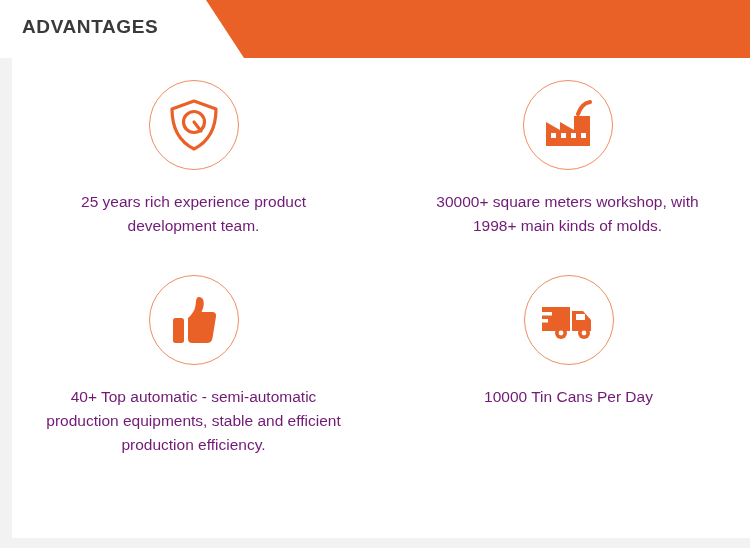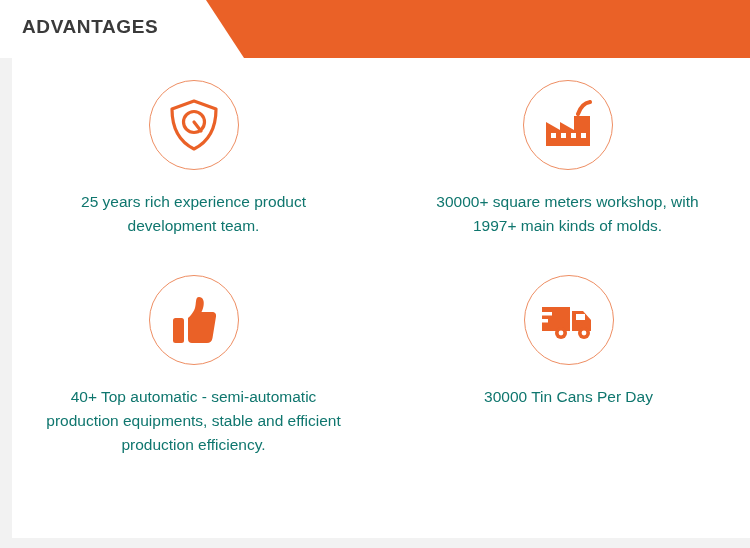--- a/index.html
+++ b/index.html
@@ -101,21 +101,21 @@
     align-items: center;
     justify-content: center;
     box-sizing: border-box;
   }
   .cell-text {
     margin-top: 20px;
     width: 300px;
     text-align: center;
     font-size: 15.5px;
     line-height: 1.55;
-    color: #0f766e;
+    color: #701a75;
   }
   .cell.c1 .icon-circle { margin-left: -6px; }
   .cell.c3 .icon-circle { margin-left: -6px; }
   .cell.c2 .icon-circle { margin-left: 4px; }
   .cell.c4 .icon-circle { margin-left: 6px; }
   .cell.c1 .cell-text { margin-left: -6px; }
   .cell.c3 .cell-text { margin-left: -6px; }
   .cell.c2 .cell-text { margin-left: 4px; }
   .cell.c4 .cell-text { margin-left: 6px; }
   svg { display: block; }
@@ -152,21 +152,21 @@
         <div class="icon-circle">
           <svg width="56" height="50" viewBox="0 0 56 50">
             <path d="M6 46 L6 22 L20 30 L20 22 L34 30 L34 16 L50 16 L50 46 Z" fill="#ea6127"></path>
             <rect x="11" y="33" width="5" height="5" fill="#ffffff"></rect>
             <rect x="21" y="33" width="5" height="5" fill="#ffffff"></rect>
             <rect x="31" y="33" width="5" height="5" fill="#ffffff"></rect>
             <rect x="41" y="33" width="5" height="5" fill="#ffffff"></rect>
             <path d="M38 14 C40 8 44 3 50 2" stroke="#ea6127" stroke-width="4" fill="none" stroke-linecap="round"></path>
           </svg>
         </div>
-        <div class="cell-text">30000+ square meters workshop, with 1997+ main kinds of molds.</div>
+        <div class="cell-text">30000+ square meters workshop, with 1998+ main kinds of molds.</div>
       </div>
 
       <div class="cell c3">
         <div class="icon-circle">
           <svg width="48" height="52" viewBox="0 0 48 52">
             <rect x="3" y="24" width="11" height="25" rx="2.5" fill="#ea6127"></rect>
             <path d="M18 24 C18 24 23 20 25 14 C26.5 9 25 3 29 3 C33 3 34.5 7 33.5 12 C33 15 31.5 18 31.5 18 L42 18 C45 18 46.5 20 46 22.5 L42.5 44 C42 47.5 40 49 37 49 L22 49 C19.5 49 18 47.5 18 45 Z" fill="#ea6127"></path>
           </svg>
         </div>
         <div class="cell-text">40+ Top automatic - semi-automatic production equipments, stable and efficient production efficiency.</div>
@@ -179,18 +179,18 @@
             <rect x="0" y="13" width="12" height="3.5" fill="#ffffff"></rect>
             <rect x="0" y="20" width="8" height="3.5" fill="#ffffff"></rect>
             <path d="M32 12 L43 12 L51 21 L51 32 L32 32 Z" fill="#ea6127"></path>
             <rect x="36" y="15" width="9" height="6" fill="#ffffff"></rect>
             <circle cx="21" cy="34" r="6" fill="#ea6127"></circle>
             <circle cx="21" cy="34" r="2.4" fill="#ffffff"></circle>
             <circle cx="44" cy="34" r="6" fill="#ea6127"></circle>
             <circle cx="44" cy="34" r="2.4" fill="#ffffff"></circle>
           </svg>
         </div>
-        <div class="cell-text">30000 Tin Cans Per Day</div>
+        <div class="cell-text">10000 Tin Cans Per Day</div>
       </div>
 
     </div>
   </div>
 </div>
 
 </body></html>

